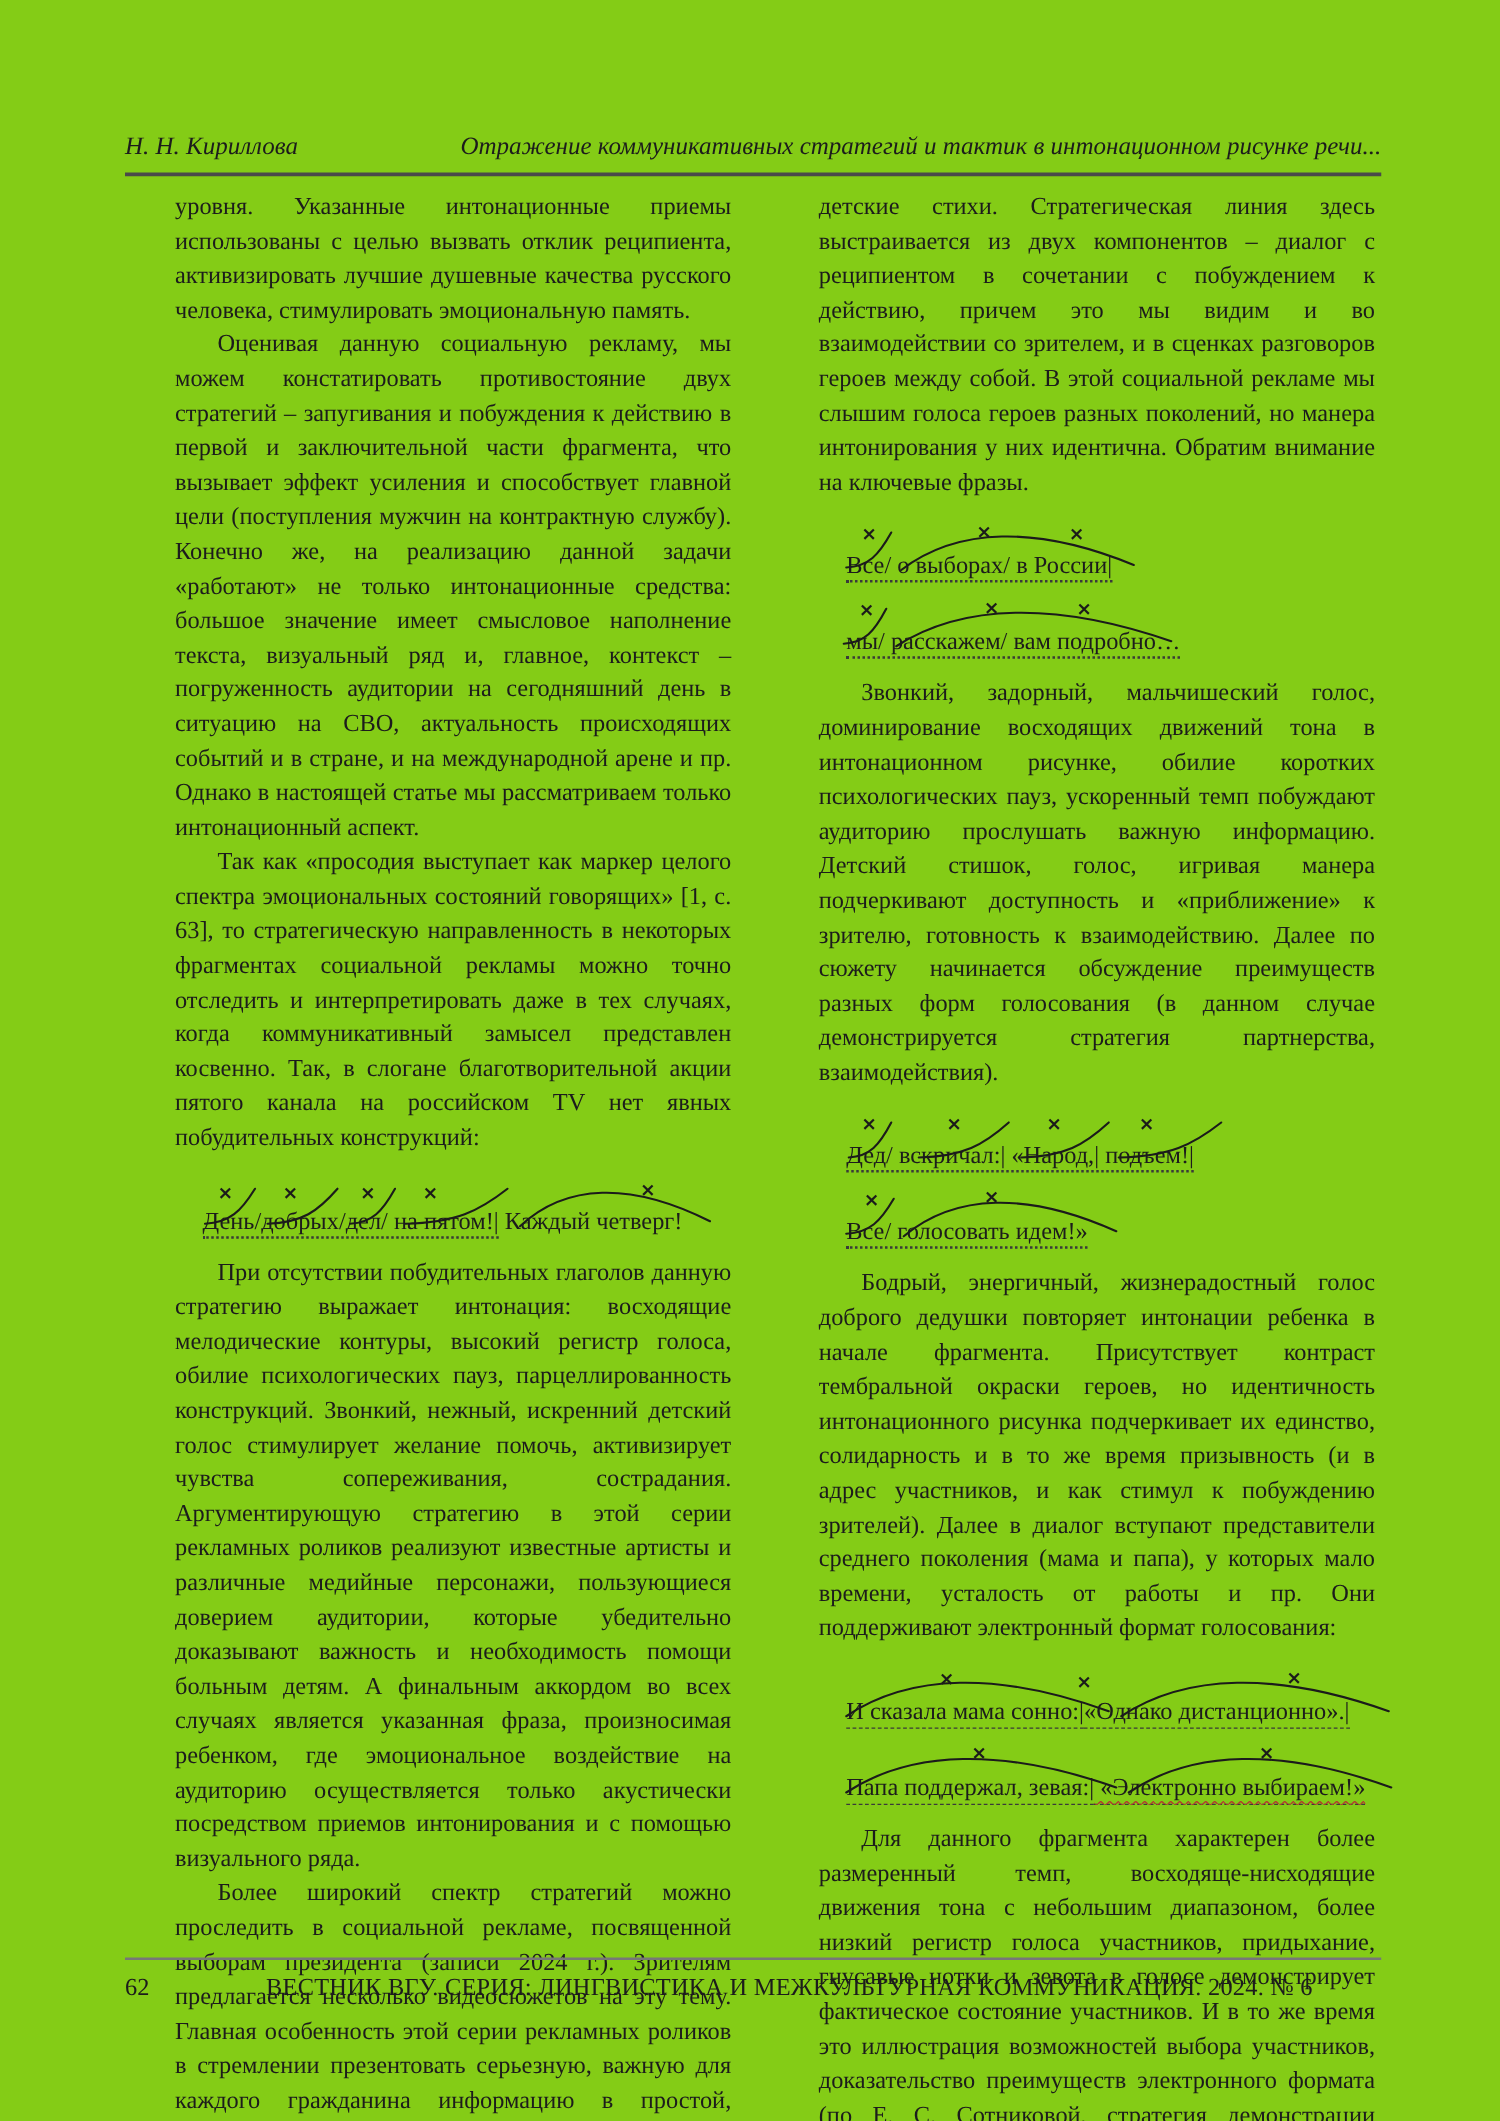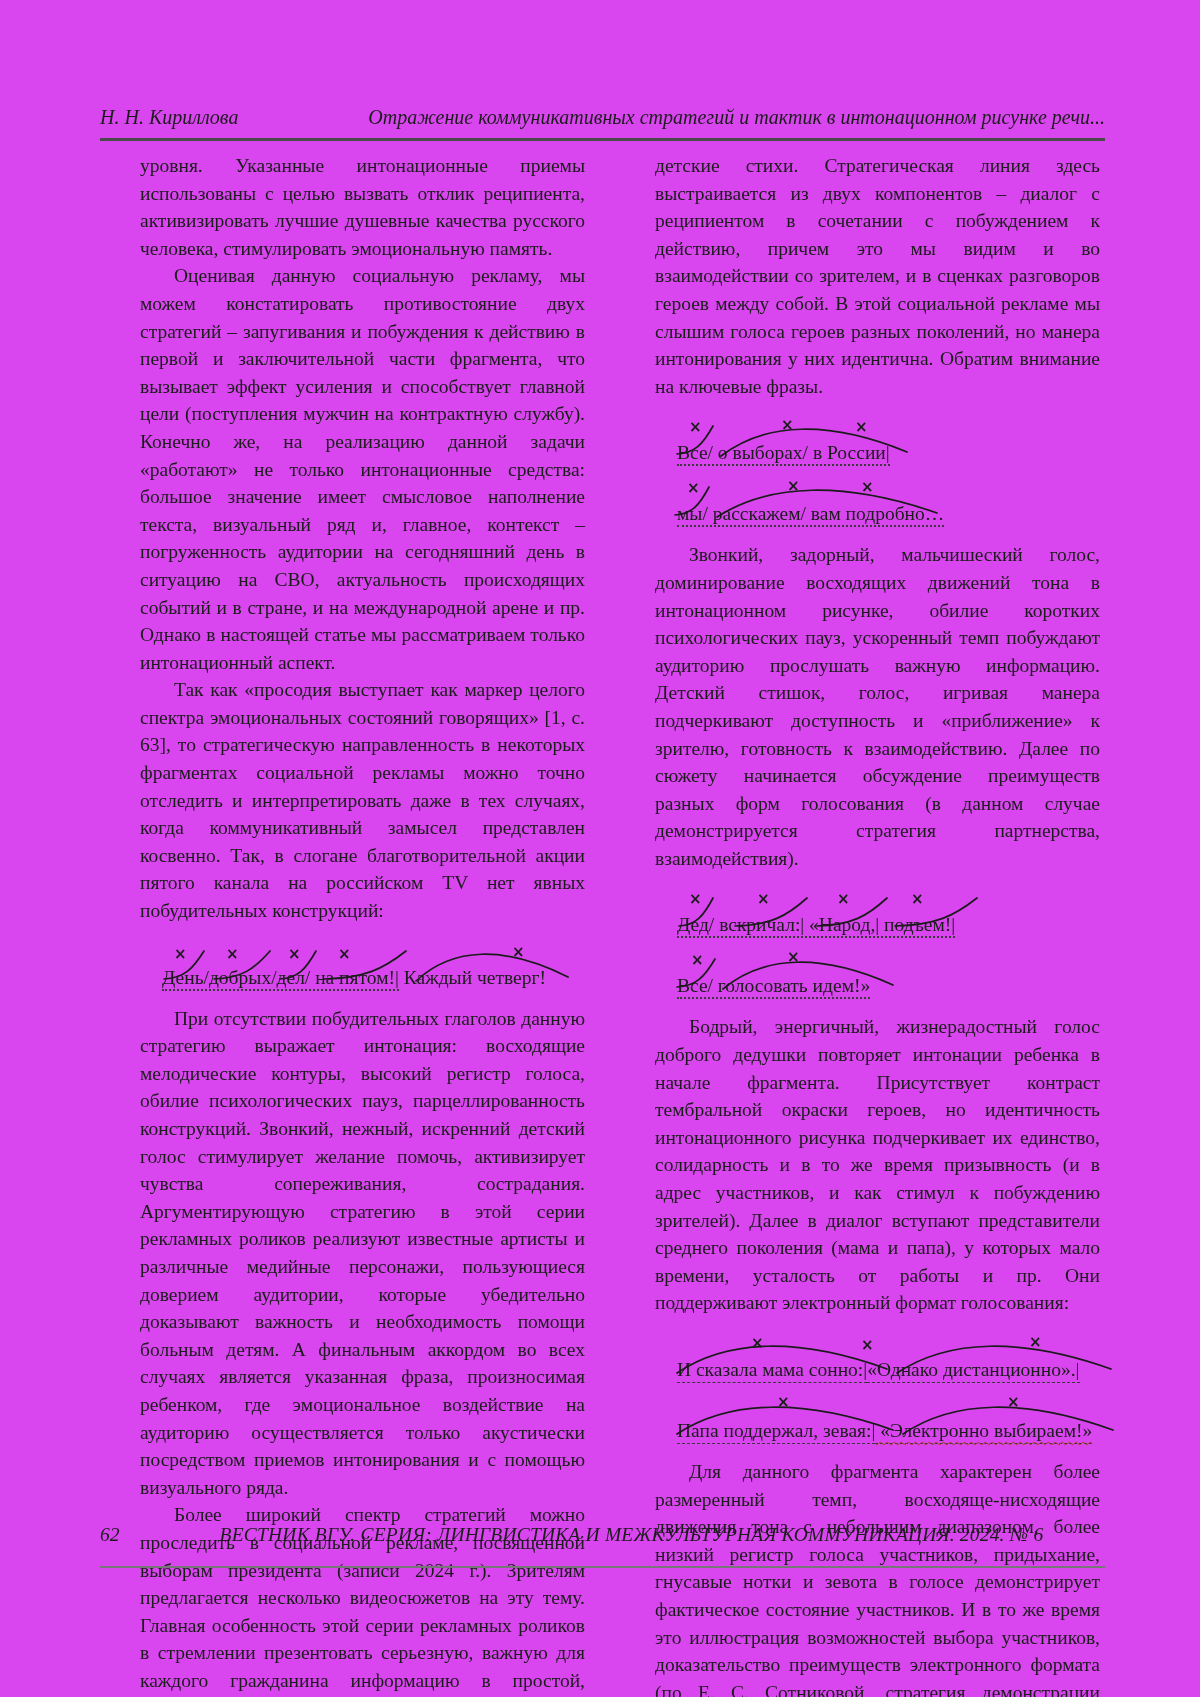--- a/index.html
+++ b/index.html
@@ -1,16 +1,16 @@
 <!DOCTYPE html>
 <html lang="ru"><head>
 <meta charset="utf-8">
 <style>
   html,body{margin:0;padding:0;background:#ffffff;}
-  .page{position:relative;width:1200px;height:1697px;background:#d946ef;
+  .page{position:relative;width:1200px;height:1697px;background:#84cc16;
         font-family:"Liberation Serif",serif;color:#1c1c1c;overflow:hidden;}
   
   .header{position:absolute;top:106px;left:100px;width:1005px;
           display:flex;justify-content:space-between;align-items:flex-end;
           font-style:italic;font-size:20px;padding-bottom:9px;
           border-bottom:3px solid #4a4a4a;}
   .header .rh-title{text-align:right;margin-left:28px;}
   
   .columns{position:absolute;top:152px;left:100px;width:1000px;
            display:flex;gap:30px;}
@@ -27,22 +27,22 @@
              pointer-events:none;}
   .d-overlay path{stroke:#1b1b1b;stroke-width:1.7;fill:none;stroke-linecap:round;}
   .d-overlay text.xm{font-size:15px;font-family:"DejaVu Sans",sans-serif;
                      fill:#1b1b1b;font-weight:bold;}
   .u-dot{border-bottom:2px dotted #3a3a3a;padding-bottom:1px;}
   .u-dash{border-bottom:1px dashed #3a3a3a;padding-bottom:2px;}
   .u-red{text-decoration:underline wavy 1px #b43a2e;text-underline-offset:4px;}
   
   .footer-rule{position:absolute;left:100px;width:1005px;top:1566px;
                border-top:2.5px solid #777777;}
-  .footer{position:absolute;top:1524px;left:100px;width:1005px;
-          font-size:19.5px;display:flex;align-items:center;font-style:italic;}
+  .footer{position:absolute;top:1580px;left:100px;width:1005px;
+          font-size:19.5px;display:flex;align-items:center;}
   .footer .pn{min-width:58px;}
   .footer .jt{flex:1;text-align:center;letter-spacing:0.2px;}
 </style>
 </head>
 <body>
 
 <div class="page">
   <div class="header">
     <span class="rh-author">Н. Н. Кириллова</span>
     <span class="rh-title">Отражение коммуникативных стратегий и тактик в интонационном рисунке речи...</span>

